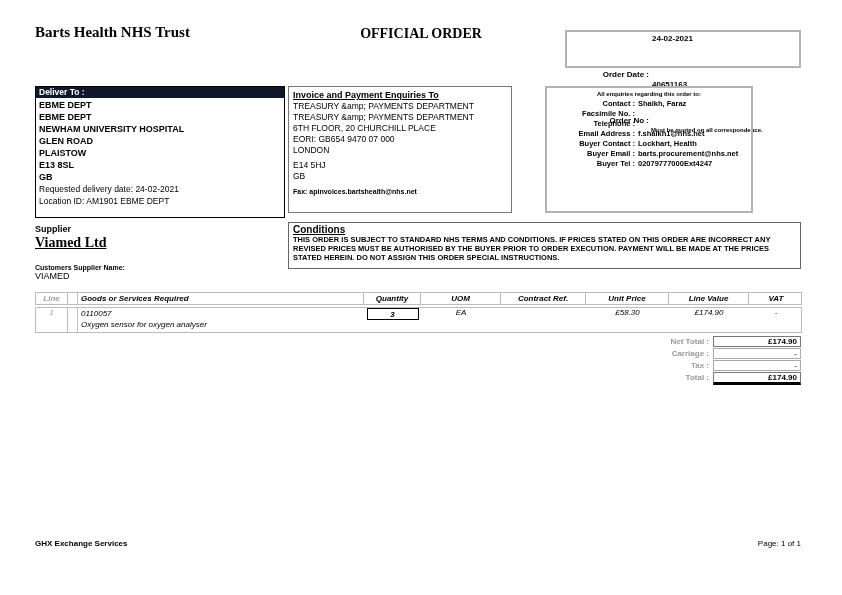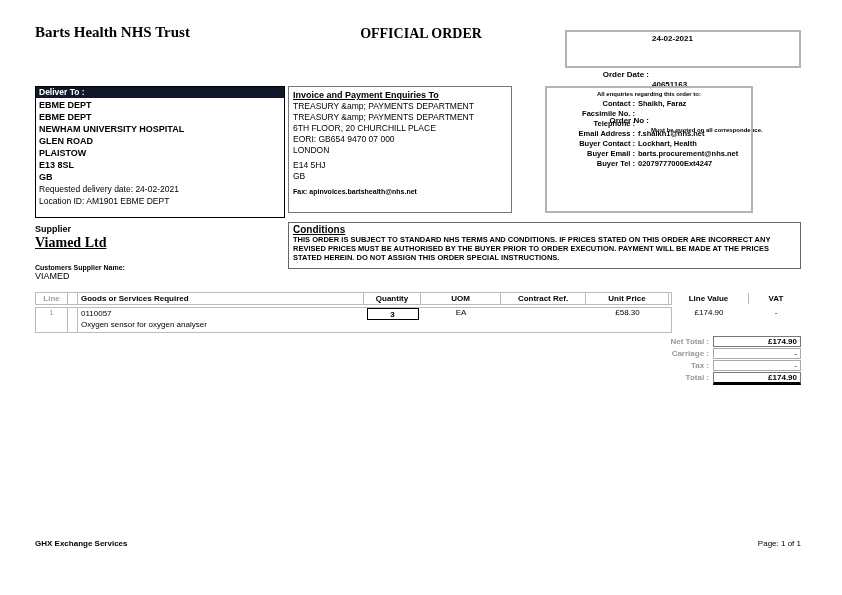--- a/index.html
+++ b/index.html
@@ -77,21 +77,21 @@
   .cust-supplier-name { font-size: 9px; line-height: 10px; }
 
   .conditions-box {
     position: absolute; left: 288px; top: 222px; width: 513px; height: 47px;
     border: 1px solid #666; padding: 2px 4px;
   }
   .conditions-header { font-weight: bold; font-size: 10px; text-decoration: underline; line-height: 10px; }
   .conditions-text { font-weight: bold; font-size: 7.5px; line-height: 9px; }
 
   
-  .items-table { position: absolute; left: 35px; top: 292px; width: 637px; }
+  .items-table { position: absolute; left: 35px; top: 292px; width: 767px; font-style: italic; }
   .t-head, .t-row {
     display: grid;
     grid-template-columns: 32px 10px 286px 57px 80px 85px 83px 80px 54px;
     border: 1px solid #bbb;
   }
   .t-head { height: 13px; margin-bottom: 2px; }
   .t-head .c {
     border-right: 1px solid #bbb;
     font-size: 8px; font-weight: bold; text-align: center; line-height: 11px;
     overflow: hidden; white-space: nowrap;

